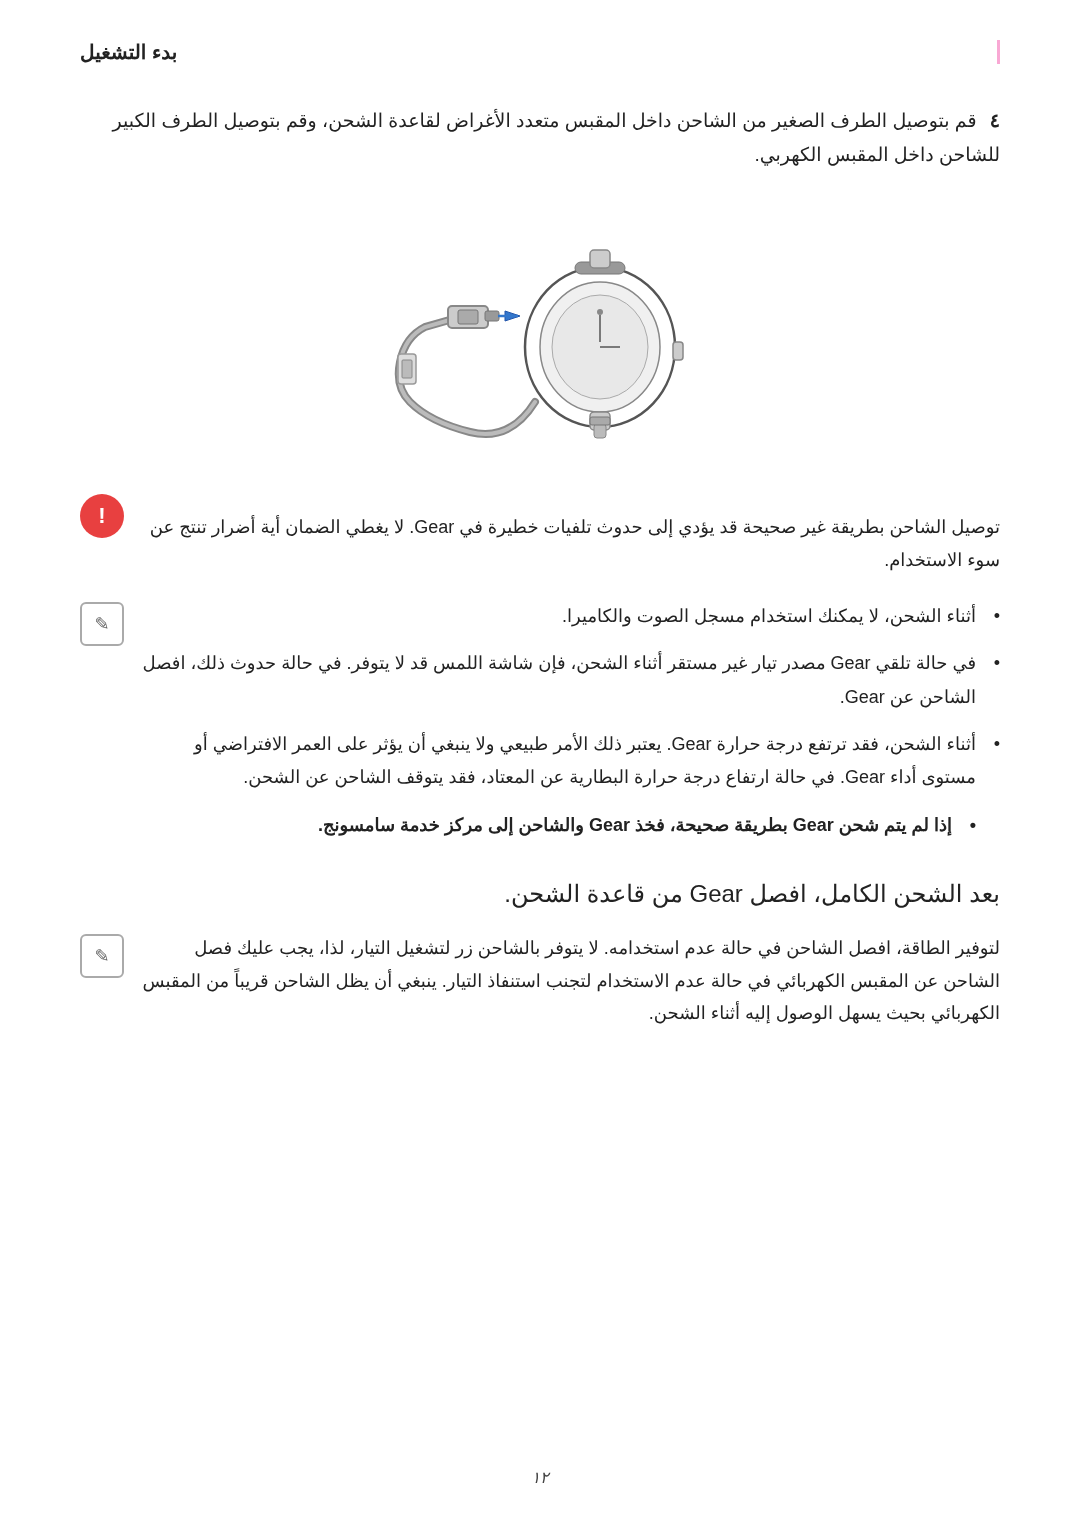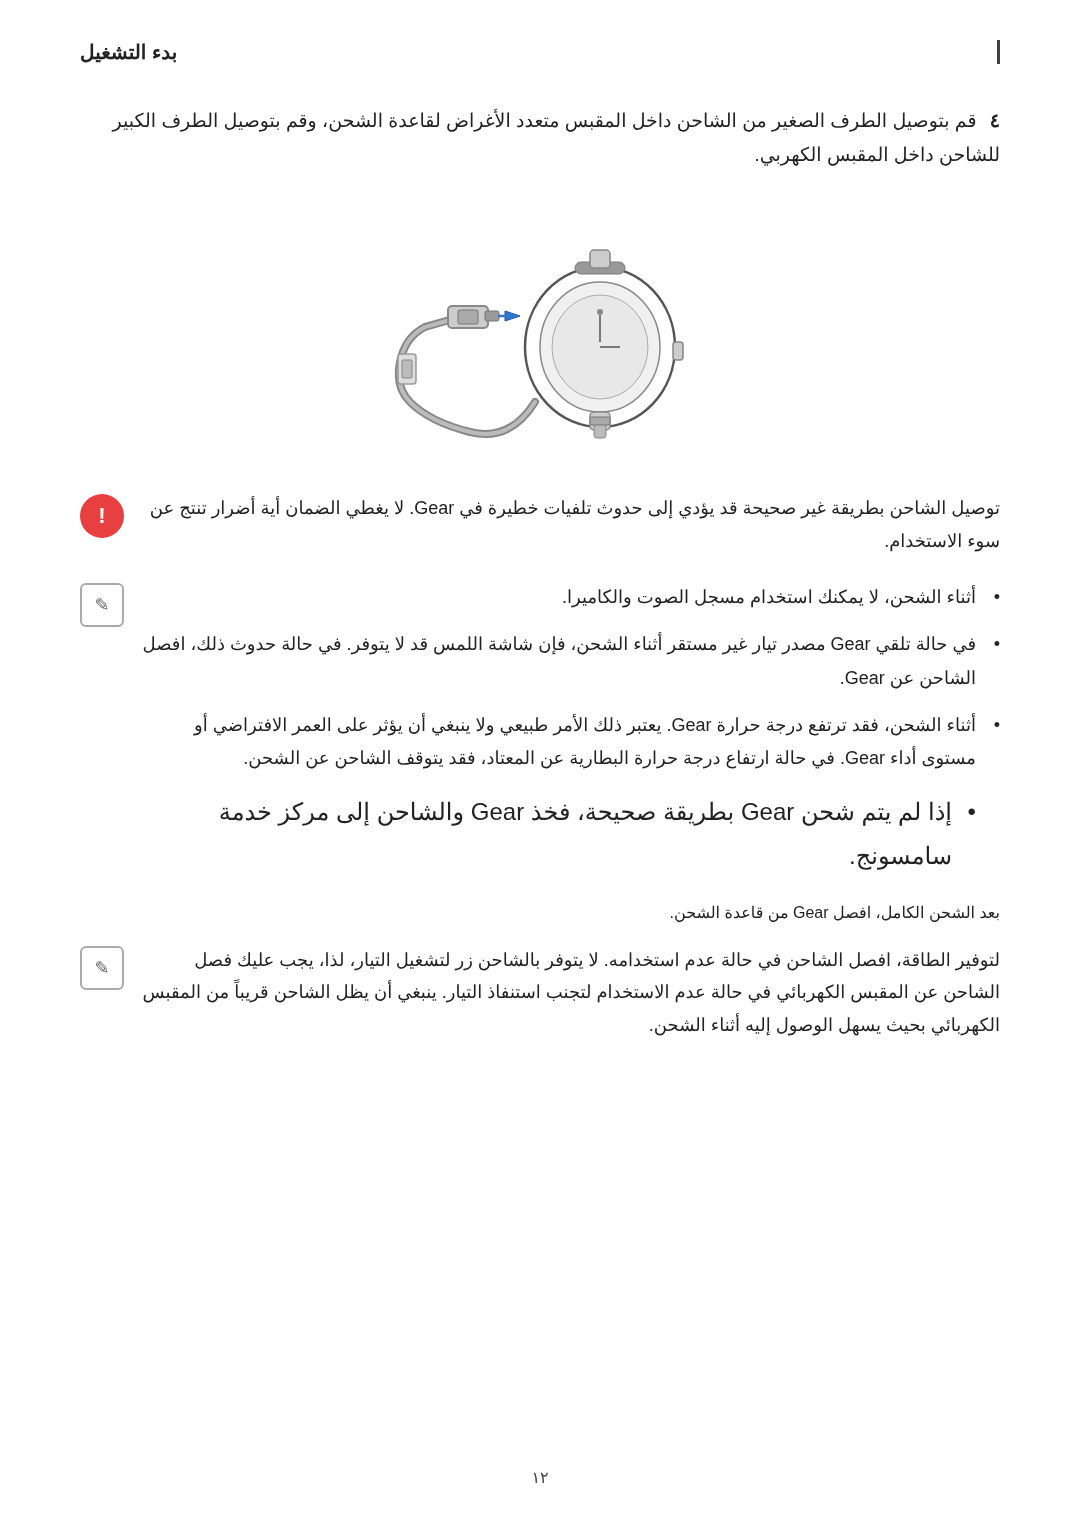--- a/index.html
+++ b/index.html
@@ -22,21 +22,21 @@
       width: 1080px;
       min-height: 1527px;
       padding: 40px 80px 60px 80px;
       position: relative;
     }
 
     .header-section {
       display: flex;
       justify-content: flex-end;
       align-items: center;
-      border-right: 3px solid #404040;
+      border-right: 3px solid #f9a8d4;
       padding-right: 16px;
       margin-bottom: 40px;
     }
 
     .header-title {
       font-size: 20px;
       font-weight: bold;
       color: #222;
     }
 
@@ -88,20 +88,21 @@
       color: white;
       font-size: 22px;
       font-weight: bold;
     }
 
     .warning-text {
       font-size: 18px;
       line-height: 1.8;
       text-align: right;
       flex: 1;
+      margin-top: 19px;
     }
 
     .note-block {
       display: flex;
       align-items: flex-start;
       gap: 16px;
       margin: 16px 0;
       flex-direction: row-reverse;
     }
 
@@ -138,50 +139,52 @@
     }
 
     .bullet-item::before {
       content: '•';
       position: absolute;
       right: 0;
       top: 0;
     }
 
     .sub-bullet-item {
-      font-size: 24px;
+      font-size: 18px;
       line-height: 1.85;
       text-align: right;
-      margin-bottom: 4px;
+      margin-bottom: 14px;
       padding-right: 48px;
       position: relative;
+      font-weight: bold;
     }
 
     .sub-bullet-item::before {
       content: '•';
       position: absolute;
       right: 24px;
       top: 0;
     }
 
     .paragraph-text {
-      font-size: 16px;
+      font-size: 24px;
       line-height: 1.85;
       text-align: right;
       margin-bottom: 16px;
     }
 
     .page-footer {
       position: absolute;
       bottom: 40px;
       left: 0;
       right: 0;
       text-align: center;
       font-size: 16px;
       color: #444;
+      font-style: italic;
     }
 
     
     .illustration-svg {
       width: 320px;
       height: 260px;
     }
   </style>
 </head>
 <body>

